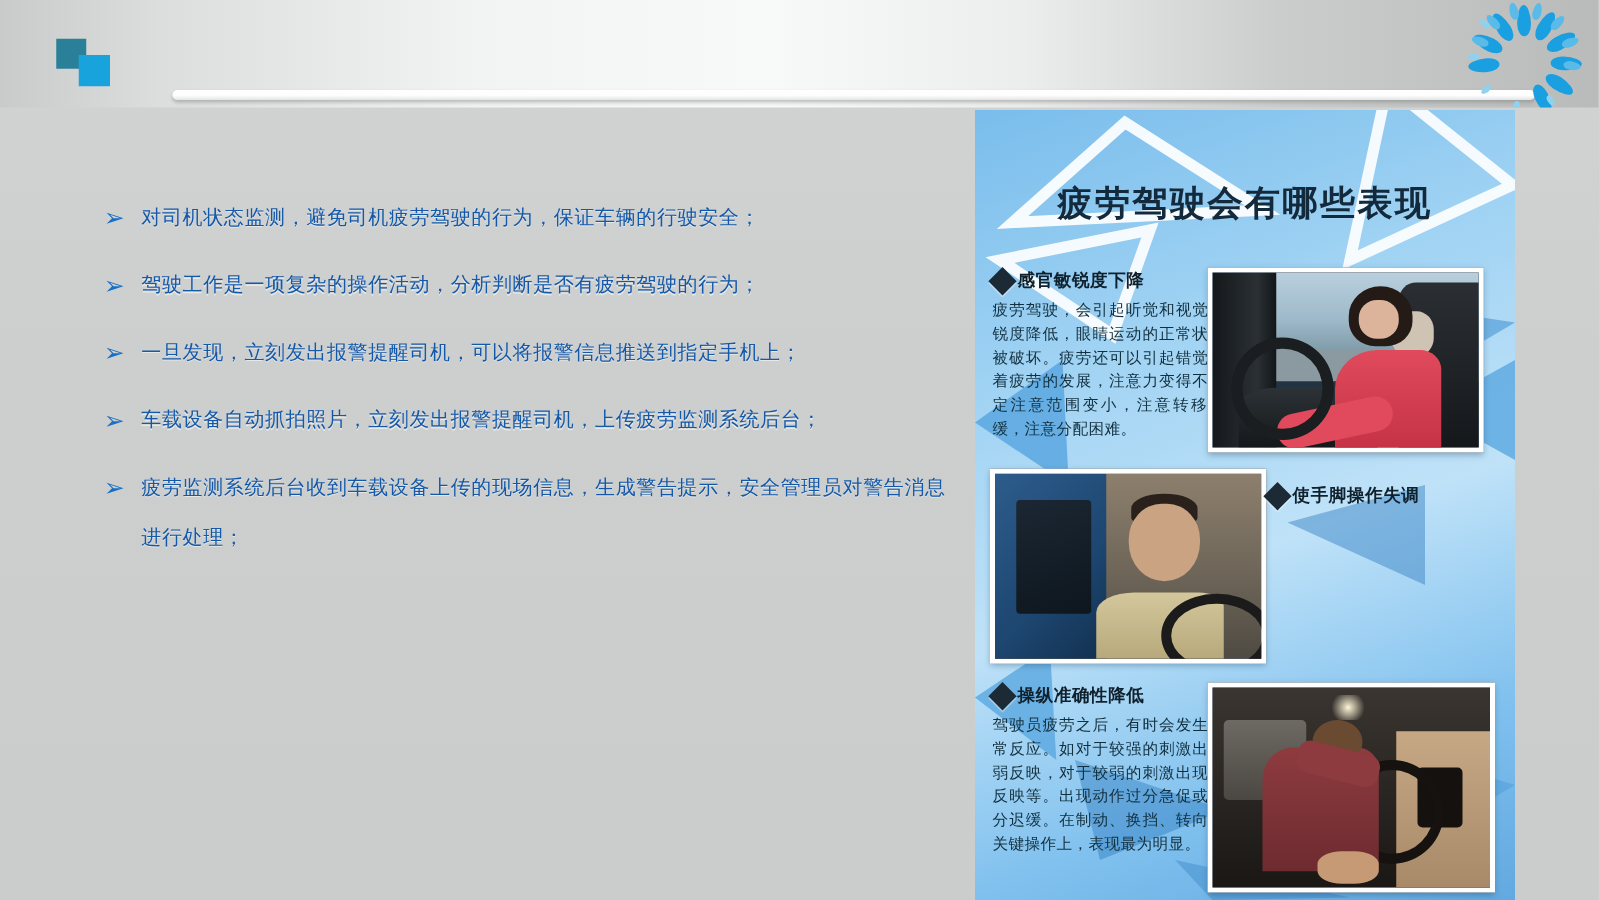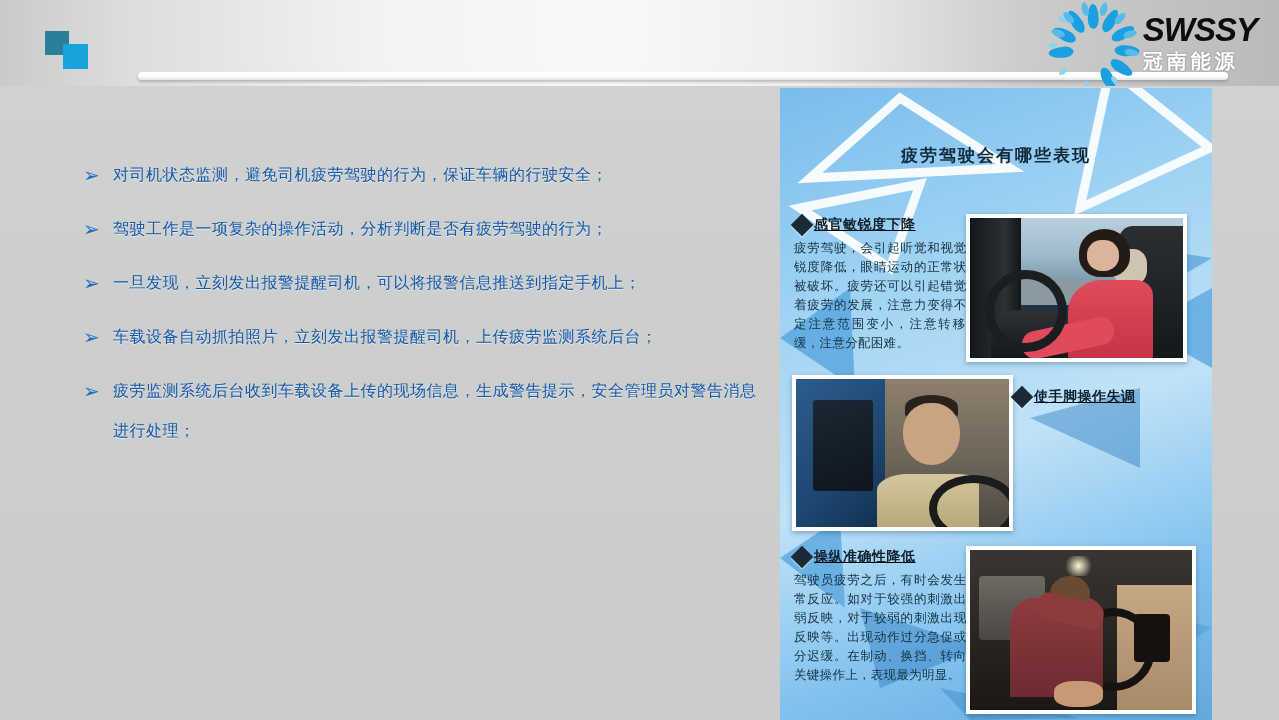--- a/index.html
+++ b/index.html
@@ -47,25 +47,25 @@
   .bullet-marker{flex:0 0 auto;width:30px;color:#1a6fc4;font-size:20px;line-height:40px;
     text-align:left;padding-left:3px;}
   .bullet-text{flex:1 1 auto;font-size:16px;line-height:40px;color:#1458a8;
     letter-spacing:.5px;text-shadow:0 1px 0 rgba(255,255,255,.5);}
 
   
   .info{position:absolute;left:780px;top:88px;width:432px;height:632px;
     background:linear-gradient(160deg,#79bdec 0%,#9fd2f3 28%,#bfe2f8 55%,#7fc0ee 80%,#62a9e0 100%);
     overflow:hidden;}
   .info-title{position:absolute;left:0;top:56px;width:432px;text-align:center;
-    font-size:17px;font-weight:bold;color:#132a3c;letter-spacing:2px;z-index:3;}
+    font-size:28px;font-weight:bold;color:#132a3c;letter-spacing:2px;z-index:3;}
 
   .sec{position:absolute;width:432px;}
   .sec .txtcol{position:absolute;width:186px;}
-  .sec-head{display:flex;align-items:center;gap:4px;margin-bottom:5px;text-decoration:underline;}
+  .sec-head{display:flex;align-items:center;gap:4px;margin-bottom:5px;}
   .dia{width:16px;height:16px;background:#1c2a36;transform:rotate(45deg);flex:0 0 auto;
     box-shadow:1px 1px 1px rgba(255,255,255,.5);}
   .sec-title{font-size:14px;font-weight:bold;color:#10212e;letter-spacing:.5px;white-space:nowrap;}
   .sec-body{font-size:12.5px;line-height:19px;color:#12303f;letter-spacing:.3px;text-align:justify;}
 
   .photo{position:absolute;border:4px solid #ffffff;box-shadow:0 2px 5px rgba(20,60,90,.35);
     overflow:hidden;background:#234;}
   .ph-inner{position:absolute;inset:0;}
 
   
@@ -154,24 +154,20 @@
           <div class="petal sm" style="transform: translate(-50%, -100%) rotate(14.8571deg) translateY(-27px);"></div>
           <div class="petal sm" style="transform: translate(-50%, -100%) rotate(43.1429deg) translateY(-27px);"></div>
           <div class="petal sm" style="transform: translate(-50%, -100%) rotate(71.4286deg) translateY(-27px);"></div>
           <div class="petal sm" style="transform: translate(-50%, -100%) rotate(99.7143deg) translateY(-27px);"></div>
           <div class="petal xs" style="transform: translate(-50%, -100%) rotate(150deg) translateY(-34px);"></div>
           <div class="petal xs" style="transform: translate(-50%, -100%) rotate(189.6deg) translateY(-34px);"></div>
           <div class="petal xs" style="transform: translate(-50%, -100%) rotate(229.2deg) translateY(-34px);"></div>
           <div class="petal xs" style="transform: translate(-50%, -100%) rotate(268.8deg) translateY(-34px);"></div>
           <div class="petal xs" style="transform: translate(-50%, -100%) rotate(308.4deg) translateY(-34px);"></div>
         </div>
-      <div class="logo-text">
-        <div class="logo-name">SWSSY</div>
-        <div class="logo-sub">冠南能源</div>
-      </div>
     </div>
   </div>
 
 
   <div class="bullets">
     <div class="bullet">
       <span class="bullet-marker">➢</span>
       <span class="bullet-text">对司机状态监测，避免司机疲劳驾驶的行为，保证车辆的行驶安全；</span>
     </div>
     <div class="bullet">

